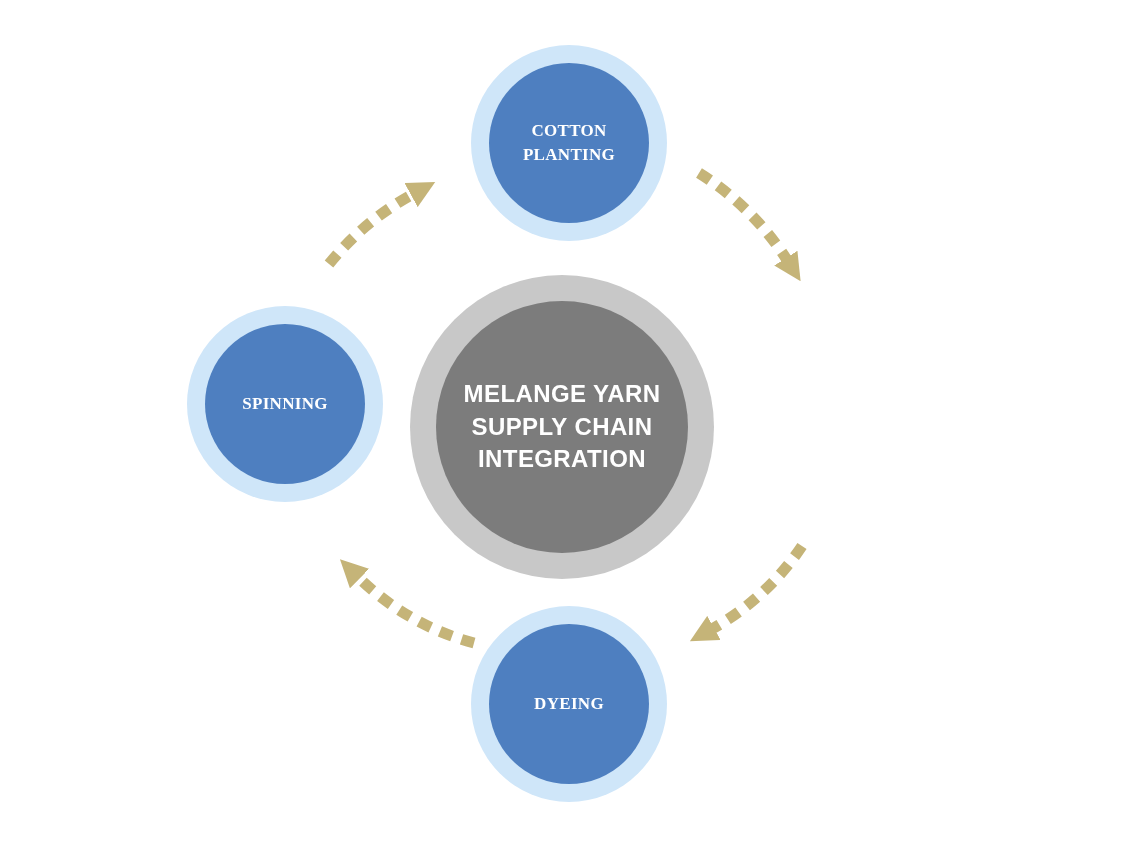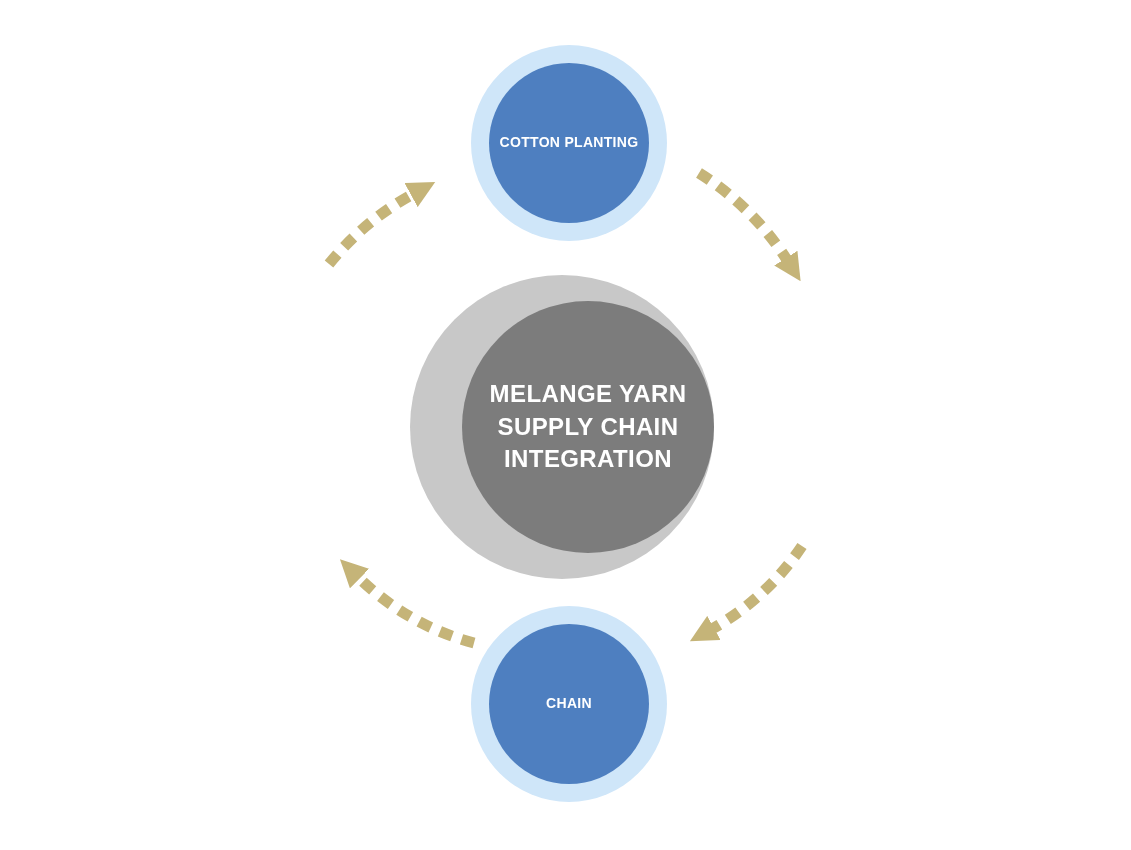--- a/index.html
+++ b/index.html
@@ -40,44 +40,45 @@
   }
   .node.small {
     width: 196px;
     height: 196px;
     background: var(--node-ring, #cfe6f9);
   }
   .node.small .inner {
     width: 160px;
     height: 160px;
     background: var(--node-fill, #4e7fc0);
-    font-size: 14px;
+    font-size: 17px;
     line-height: 1.4;
     letter-spacing: 0.3px;
     padding: 8px;
+    font-family: Liberation Serif, serif;
   }
   .node.center {
     width: 304px;
     height: 304px;
     background: var(--center-ring, #c8c8c8);
   }
   .node.center .inner {
     width: 252px;
     height: 252px;
     background: var(--center-fill, #7c7c7c);
     font-size: 24px;
     line-height: 1.35;
     letter-spacing: 0.4px;
     padding: 0 18px;
   }
   .pos-top    { left: 471px; top: 45px;  }
   .pos-right  { left: 745px; top: 306px; }
   .pos-bottom { left: 471px; top: 606px; }
   .pos-left   { left: 187px; top: 306px; }
-  .pos-center { left: 410px; top: 275px; justify-content: flex-end; }
+  .pos-center { left: 410px; top: 275px; }
 
   .arrow-path {
     fill: none;
     stroke: var(--arrow, #c5b478);
     stroke-width: 11;
     stroke-dasharray: 13 10;
     stroke-linecap: butt;
   }
 </style>
 </head>
@@ -109,18 +110,23 @@
 
   <div class="node small pos-top">
     <div class="inner">
       <span>COTTON PLANTING</span>
     </div>
   </div>
 
 
   <div class="node small pos-bottom">
     <div class="inner">
-      <span>CHAIN</span>
+      <span>DYEING</span>
     </div>
   </div>
 
+  <div class="node small pos-left">
+    <div class="inner">
+      <span>SPINNING</span>
+    </div>
+  </div>
 
 </div>
 
 </body></html>

